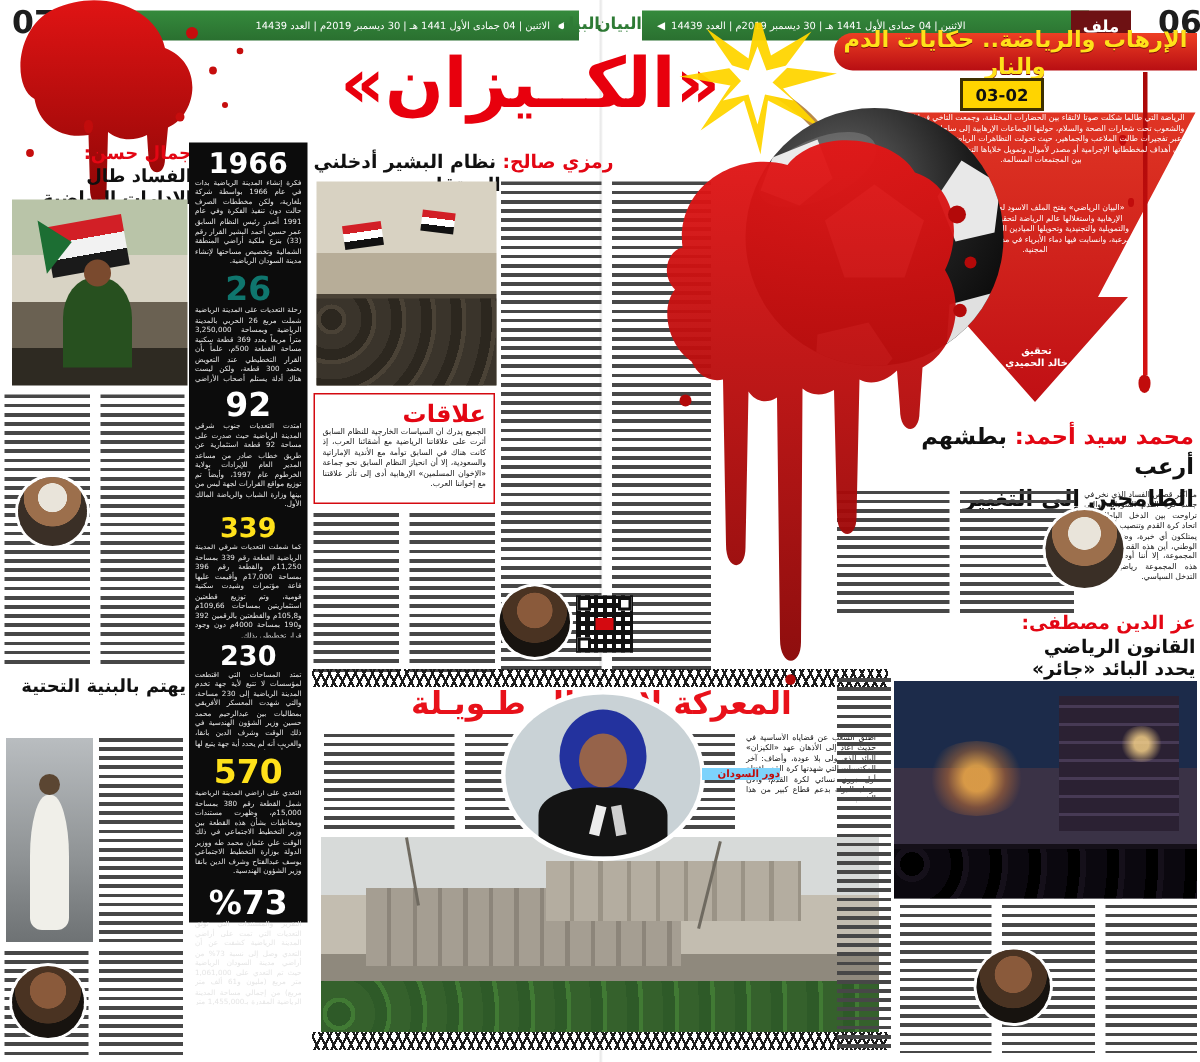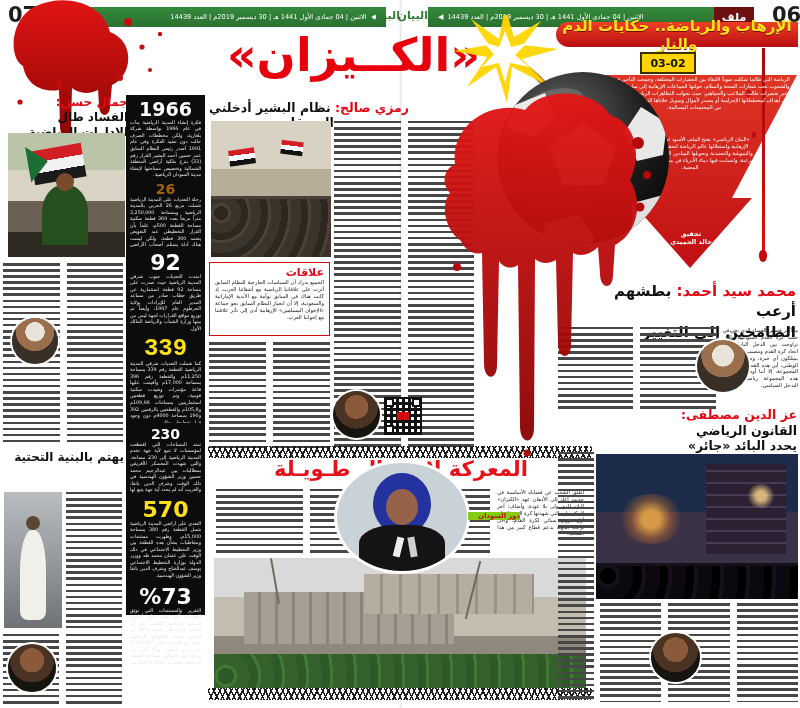--- a/index.html
+++ b/index.html
@@ -122,42 +122,42 @@
 
   <div class="abs cols" style="left:3px;top:634px;width:119px;height:70px;">
       <div class="col"></div>
       <div class="col"></div>
     </div>
   <div class="portrait dark" style="left:8px;top:644px;width:48px;height:48px;"></div>
 
   <div class="abs numcol" style="left:126px;top:95px;width:79px;height:520px;">
     <div class="numval" style="color:#fff;font-size:19px;">1966</div>
     <div class="numnote" style="height:58px;">فكرة إنشاء المدينة الرياضية بدأت في عام 1966 بواسطة شركة بلغارية، ولكن مخططات الصرف حالت دون تنفيذ الفكرة وفي عام 1991 أصدر رئيس النظام السابق عمر حسين أحمد البشير القرار رقم (33) بنزع ملكية أراضي المنطقة الشمالية وتخصيص مساحتها لإنشاء مدينة السودان الرياضية.</div>
-    <div class="numval" style="color:#a16207;font-size:14px;">26</div>
+    <div class="numval" style="color:#0f766e;font-size:22px;">26</div>
     <div class="numnote" style="height:50px;">رحلة التعديات على المدينة الرياضية شملت مربع 26 الحربي بالمدينة الرياضية وبمساحة 3,250,000 متراً مربعاً بعدد 369 قطعة سكنية مساحة القطعة 500م، علماً بأن القرار التخطيطي عند التعويض يعتمد 300 قطعة، ولكن ليست هناك أدلة يستلم أصحاب الأراضي تعويضاتهم.</div>
     <div class="numval" style="color:#fff;font-size:22px;">92</div>
     <div class="numnote" style="height:58px;">امتدت التعديات جنوب شرقي المدينة الرياضية حيث صدرت على مساحة 92 قطعة استثمارية عن طريق خطاب صادر من مساعد المدير العام للإيرادات بولاية الخرطوم عام 1997، وأيضاً تم توزيع مواقع القرارات لجهة ليس من بينها وزارة الشباب والرياضة المالك الأول.</div>
-    <div class="numval" style="color:#ffe11a;font-size:24px;font-family:Liberation Mono, monospace;">339</div>
+    <div class="numval" style="color:#ffe11a;font-size:18px;">339</div>
     <div class="numnote" style="height:62px;">كما شملت التعديات شرقي المدينة الرياضية القطعة رقم 339 بمساحة 11,250م والقطعة رقم 396 بمساحة 17,000م وأقيمت عليها قاعة مؤتمرات وشيدت سكنية قومية، وتم توزيع قطعتين استثماريتين بمساحات 109,66م و105,8م والقطعتين بالرقمين 392 و190 بمساحة 4000م دون وجود قرار تخطيطي بذلك.</div>
-    <div class="numval" style="color:#fff;font-size:14px;">230</div>
+    <div class="numval" style="color:#fff;font-size:18px;">230</div>
     <div class="numnote" style="height:52px;">تمتد المساحات التي اقتطعت لمؤسسات لا تتبع لأية جهة تخدم المدينة الرياضية إلى 230 مساحة، والتي شهدت المعسكر الأفريقي بمطالبات بين عبدالرحيم محمد حسين وزير الشؤون الهندسية في ذلك الوقت وشرف الدين بانقا، والغريب أنه لم يحدد أية جهة يتبع لها مصنع أفريقيا.</div>
     <div class="numval" style="color:#ffe11a;font-size:22px;">570</div>
     <div class="numnote" style="height:60px;">التعدي على أراضي المدينة الرياضية شمل القطعة رقم 380 بمساحة 15,000م، وظهرت مستندات ومخاطبات بشأن هذه القطعة بين وزير التخطيط الاجتماعي في ذلك الوقت علي عثمان محمد طه ووزير الدولة بوزارة التخطيط الاجتماعي يوسف عبدالفتاح وشرف الدين بانقا وزير الشؤون الهندسية.</div>
     <div class="numval" style="color:#fff;font-size:22px;direction:ltr;">%73</div>
     <div class="numnote" style="height:56px;">التقرير والمستندات التي توثق التعديات التي تمت على أراضي المدينة الرياضية كشفت عن أن التعدي وصل إلى نسبة 73% من أراضي مدينة السودان الرياضية حيث تم التعدي على 1,061,000 متر مربع (مليون و61 ألف متر مربع) من إجمالي مساحة المدينة الرياضية المقدرة بـ1,455,000 متر مربع.</div>
   </div>
 
   <div class="photo" style="left:211px;top:121px;width:120px;height:136px;background:linear-gradient(#d8d2c2 0 35%,#b7ad98 35% 55%,#4a4236 55% 100%);">
     <div class="abs" style="left:18px;top:28px;width:26px;height:16px;transform:rotate(-8deg);background:linear-gradient(180deg,#d21f26 0 34%,#fff 34% 67%,#111 67% 100%);"></div>
     <div class="abs" style="left:70px;top:20px;width:22px;height:14px;transform:rotate(7deg);background:linear-gradient(180deg,#d21f26 0 34%,#fff 34% 67%,#111 67% 100%);"></div>
     <div class="abs" style="left:0;top:78px;width:120px;height:58px;background:repeating-radial-gradient(circle at 10px 14px,#2c271f 0 7px,#4a4236 7px 10px,transparent 10px 20px),#3a342b;"></div>
   </div>
 
   <div class="abs ar" style="left:209px;top:262px;width:121px;height:74px;border:1.6px solid #d40a10;box-sizing:border-box;padding:3px 5px;background:#fff;">
-    <div style="color:#e30613;font-weight:bold;font-size:11px;text-align:right;">علاقات</div>
+    <div style="color:#e30613;font-weight:bold;font-size:16px;text-align:right;">علاقات</div>
     <div class="tiny" style="height:52px;">الجميع يدرك أن السياسات الخارجية للنظام السابق أثرت على علاقاتنا الرياضية مع أشقائنا العرب، إذ كانت هناك في السابق توأمة مع الأندية الإماراتية والسعودية، إلا أن انحياز النظام السابق نحو جماعة «الإخوان المسلمين» الإرهابية أدى إلى تأثر علاقتنا مع إخواننا العرب.</div>
   </div>
   <div class="abs cols" style="left:209px;top:342px;width:121px;height:106px;">
       <div class="col"></div>
       <div class="col"></div>
     </div>
 
   <div class="abs cols" style="left:334px;top:121px;width:140px;height:327px;">
       <div class="col"></div>
       <div class="col"></div>
@@ -179,21 +179,21 @@
       <div class="col"></div>
   </div>
 
   <div class="photo" style="left:337px;top:463px;width:130px;height:108px;border-radius:50%;box-shadow:0 0 0 3px #fff;background:#c9d2d6;z-index:4;">
     <div class="abs" style="left:36px;top:10px;width:58px;height:62px;border-radius:50%;background:#23329e;"></div>
     <div class="abs" style="left:49px;top:26px;width:32px;height:36px;border-radius:50%;background:#96634a;"></div>
     <div class="abs" style="left:22px;top:62px;width:86px;height:46px;border-radius:40% 40% 0 0;background:#141414;"></div>
     <div class="abs" style="left:58px;top:74px;width:7px;height:20px;transform:rotate(14deg);background:#ececec;"></div>
     <div class="abs" style="left:72px;top:74px;width:7px;height:20px;transform:rotate(-10deg);background:#cfcfcf;"></div>
   </div>
-  <div class="abs ar" style="left:468px;top:512px;width:52px;font-size:6.8px;font-weight:bold;color:#c00b0b;background:#84cc16;text-align:right;z-index:5;">دور السودان</div>
+  <div class="abs ar" style="left:468px;top:512px;width:52px;font-size:6.8px;font-weight:bold;color:#c00b0b;background:#7dd3fc;text-align:right;z-index:5;">دور السودان</div>
 
   <div class="photo" style="left:214px;top:558px;width:372px;height:130px;background:linear-gradient(#d7dad9 0 30%,#c3bdb0 30% 60%,#8f897d 60% 100%);">
     <div class="abs" style="left:30px;top:34px;width:210px;height:52px;background:repeating-linear-gradient(90deg,#a59e92 0 14px,#8c857a 14px 17px);"></div>
     <div class="abs" style="left:150px;top:16px;width:170px;height:40px;background:repeating-linear-gradient(90deg,#b4ada0 0 16px,#9a9386 16px 19px);"></div>
     <div class="abs" style="left:258px;top:2px;width:2px;height:60px;background:#6f6a60;transform:rotate(14deg);"></div>
     <div class="abs" style="left:60px;top:0px;width:2px;height:46px;background:#6f6a60;transform:rotate(-10deg);"></div>
     <div class="abs" style="left:0;top:96px;width:372px;height:34px;background:repeating-radial-gradient(circle at 12px 22px,#2e5a28 0 8px,#417a34 8px 11px,transparent 11px 24px),#35612c;"></div>
   </div>
   <div class="abs wire" style="left:208px;top:688px;width:384px;"></div>
 

